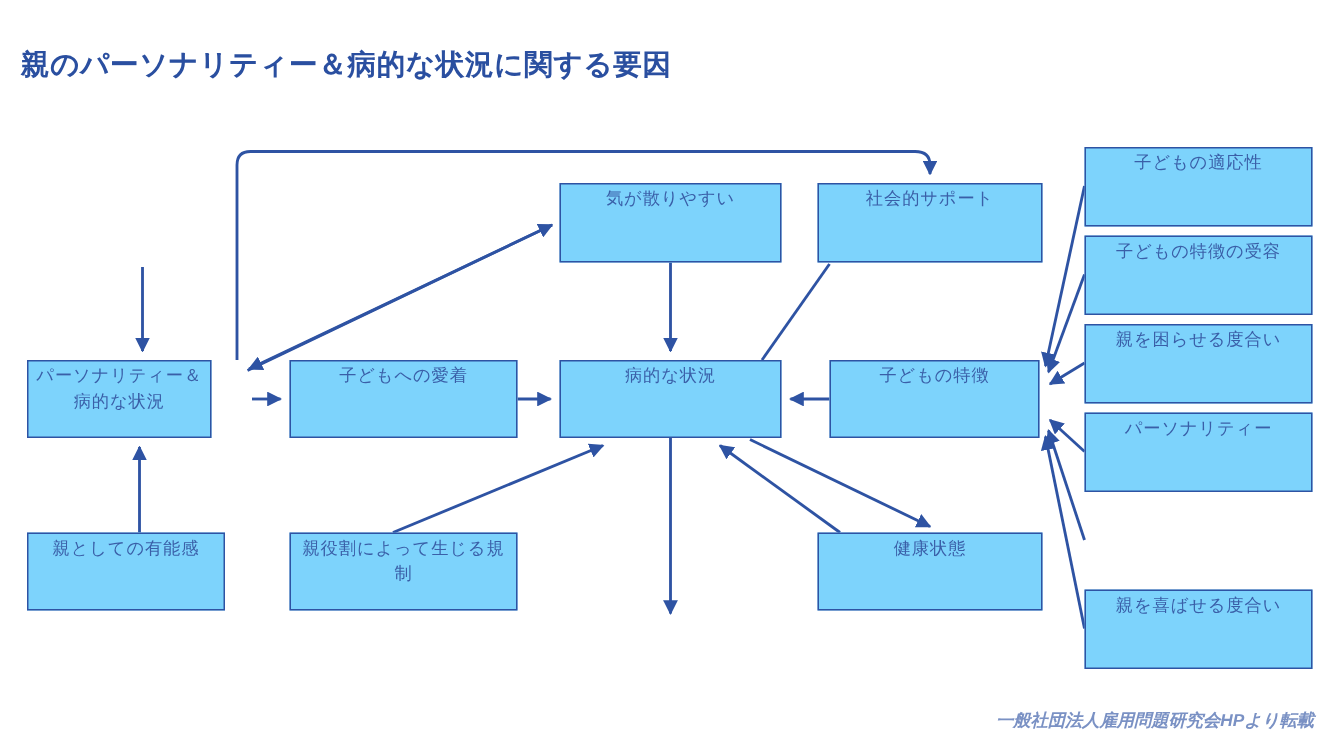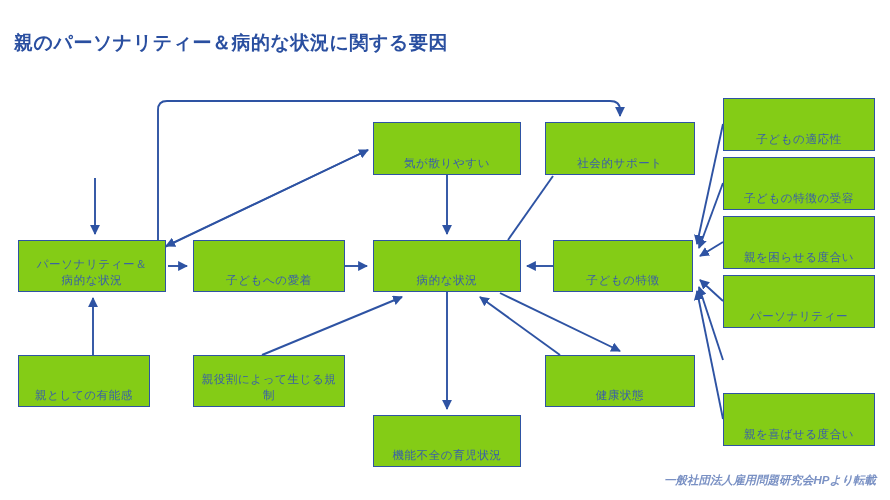--- a/index.html
+++ b/index.html
@@ -45,24 +45,24 @@
     position: absolute;
     left: 0;
     top: 0;
     width: 890px;
     height: 500px;
   }
   .node {
     position: absolute;
     box-sizing: border-box;
     border: 1.6px solid #2e53a3;
-    background: #84cc16;
+    background: #7dd3fc;
     color: #3a5fa8;
     display: flex;
-    align-items: flex-end;
+    align-items: flex-start;
     justify-content: center;
     text-align: center;
     font-size: 11.5px;
     line-height: 1.45;
     letter-spacing: 0.6px;
     padding: 2px 4px;
   }
   .node .label { display: block; white-space: pre-line; }
 </style>
 </head>
@@ -109,41 +109,38 @@
     <line x1="723" y1="124" x2="697" y2="244" marker-end="url(#ah)"></line>
     <line x1="723" y1="183" x2="699" y2="248" marker-end="url(#ah)"></line>
     <line x1="723" y1="242" x2="700" y2="256" marker-end="url(#ah)"></line>
     <line x1="723" y1="301" x2="700" y2="280" marker-end="url(#ah)"></line>
     <line x1="723" y1="360" x2="699" y2="287" marker-end="url(#ah)"></line>
     <line x1="723" y1="419" x2="697" y2="291" marker-end="url(#ah)"></line>
   </g>
 </svg>
 
 <div id="node-layer">
-  <div class="node" style="left: 18px; top: 240px; width: 148px; height: 52px;">
+  <div class="node" style="left: 18px; top: 240px; width: 123px; height: 52px;">
     <span class="label">パーソナリティー＆
 病的な状況</span>
   </div>
   <div class="node" style="left: 18px; top: 355px; width: 132px; height: 52px;">
     <span class="label">親としての有能感</span>
   </div>
   <div class="node" style="left: 193px; top: 240px; width: 152px; height: 52px;">
     <span class="label">子どもへの愛着</span>
   </div>
   <div class="node" style="left: 193px; top: 355px; width: 152px; height: 52px;">
     <span class="label">親役割によって生じる規制</span>
   </div>
   <div class="node" style="left: 373px; top: 122px; width: 148px; height: 53px;">
     <span class="label">気が散りやすい</span>
   </div>
   <div class="node" style="left: 373px; top: 240px; width: 148px; height: 52px;">
     <span class="label">病的な状況</span>
-  </div>
-  <div class="node" style="left: 373px; top: 415px; width: 148px; height: 52px;">
-    <span class="label">機能不全の育児状況</span>
   </div>
   <div class="node" style="left: 545px; top: 122px; width: 150px; height: 53px;">
     <span class="label">社会的サポート</span>
   </div>
   <div class="node" style="left: 553px; top: 240px; width: 140px; height: 52px;">
     <span class="label">子どもの特徴</span>
   </div>
   <div class="node" style="left: 545px; top: 355px; width: 150px; height: 52px;">
     <span class="label">健康状態</span>
   </div>

